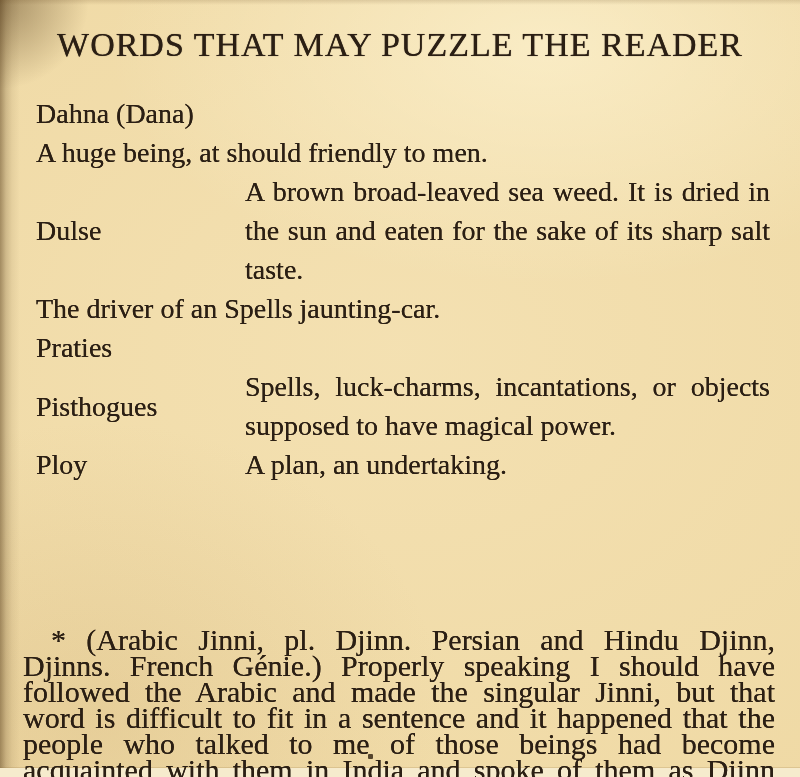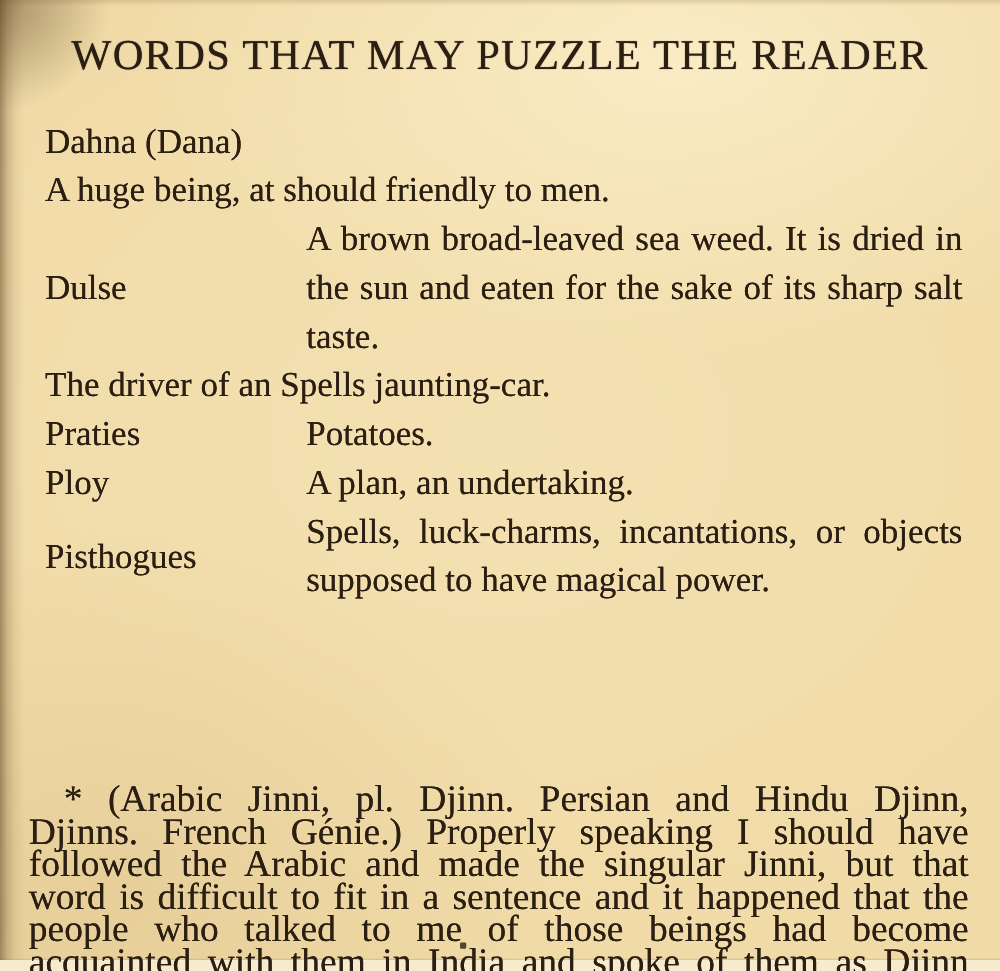--- a/index.html
+++ b/index.html
@@ -111,27 +111,26 @@
     </div>
     <div class="row">
       <div class="term">Dulse</div>
       <div class="def">A brown broad-leaved sea weed. It is dried in the sun and eaten for the sake of its sharp salt taste.</div>
     </div>
     <div class="row">
       <div class="def">The driver of an Spells jaunting-car.</div>
     </div>
     <div class="row">
       <div class="term">Praties</div>
-      <div class="def">Potatoes.</div>
+    </div>
+    <div class="row">
+      <div class="term">Pisthogues</div>
+      <div class="def">Spells, luck-charms, incantations, or objects supposed to have magical power.</div>
     </div>
     <div class="row">
       <div class="term">Ploy</div>
       <div class="def">A plan, an undertaking.</div>
-    </div>
-    <div class="row">
-      <div class="term">Pisthogues</div>
-      <div class="def">Spells, luck-charms, incantations, or objects supposed to have magical power.</div>
     </div>
   </div>
 
   <div class="footnote">* (Arabic Jinni, pl. Djinn. Persian and Hindu Djinn, Djinns. French Génie.) Properly speaking I should have followed the Arabic and made the singular Jinni, but that word is difficult to fit in a sentence and it happened that the people who talked to me of those beings had become acquainted with them in India and spoke of them as Djinn and Djinns.</div>
 
 </div>
 
 </body></html>

